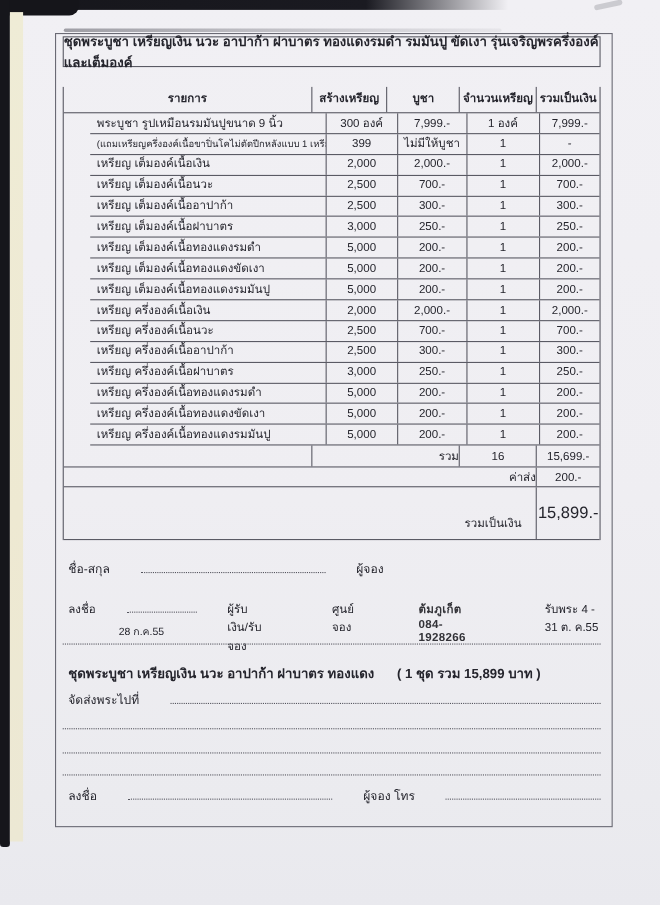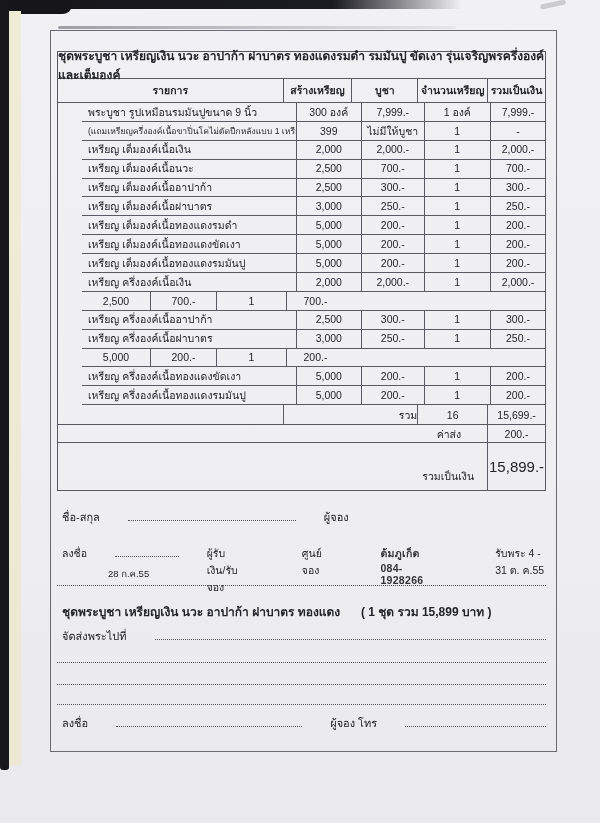--- a/index.html
+++ b/index.html
@@ -22,21 +22,21 @@
   .streak{position:absolute;left:58px;top:26px;width:398px;height:3px;border-radius:2px;
     background:linear-gradient(90deg,rgba(45,45,56,.42),rgba(45,45,56,.05));}
   .smudge{position:absolute;left:540px;top:2px;width:26px;height:5px;border-radius:3px;
     background:rgba(90,90,100,.25);transform:rotate(-12deg);}
 
   :root{
     --line:#5a5a64;--ink:#24242c;
   }
   .form-box{position:absolute;left:50px;top:30px;width:507px;height:722px;
     border:1px solid #6a6a74;box-sizing:border-box;}
-  .title-box{position:absolute;left:57px;top:51px;width:489px;height:28px;box-sizing:border-box;
+  .title-box{position:absolute;left:57px;top:33px;width:489px;height:28px;box-sizing:border-box;
     border:1px solid var(--line);display:flex;align-items:center;justify-content:center;
     font-size:12px;font-weight:bold;color:var(--ink);}
   
   .tbl{position:absolute;left:57px;top:79px;width:489px;box-sizing:border-box;
     border-left:1px solid var(--line);border-right:1px solid var(--line);color:var(--ink);}
   .trow{display:flex;border-bottom:1px solid var(--line);box-sizing:border-box;align-items:stretch;}
   .c{box-sizing:border-box;display:flex;align-items:center;justify-content:center;
     font-size:10.5px;line-height:1;overflow:hidden;white-space:nowrap;}
   .bdr{border-right:1px solid var(--line);}
   .c-item{width:226px;justify-content:flex-start;padding-left:6px;}
@@ -44,21 +44,21 @@
   .c-price{width:66px;}
   .c-qty{width:70px;}
   .c-total{width:57px;}
   .head .c{font-weight:bold;font-size:10.5px;}
   .head{height:24px;}
   .item-row{height:18.9px;margin-left:24px;}
   .c.small{font-size:8.6px;}
   .sum-row{height:20px;}
   .c-sumspan{width:135px;justify-content:flex-end;}
   .ship-row{height:18px;}
-  .c-span4{width:431px;justify-content:flex-end;padding-right:26px;}
+  .c-span4{width:431px;justify-content:flex-end;}
   .grand-row{height:48px;}
   .grand-row .c-span4{align-items:flex-end;padding-bottom:9px;padding-right:13px;}
   .grand-row .c-total{font-size:15px;}
   
   .flexline{position:absolute;display:flex;align-items:baseline;color:var(--ink);font-size:11px;gap:28px;}
   .dots{border-bottom:1px dotted #55555e;height:0.85em;}
   .sep{position:absolute;border-bottom:1px dotted #55555e;}
   .shop{font-weight:bold;letter-spacing:.3px;color:#333338;}
   .note{position:absolute;font-size:9.5px;color:var(--ink);}
   .bold-sum{position:absolute;left:62px;top:602px;font-size:12px;font-weight:bold;color:var(--ink);}
@@ -164,20 +164,21 @@
 
   <div class="trow item-row">
     <div class="c c-item bdr">เหรียญ ครึ่งองค์เนื้อเงิน</div>
     <div class="c c-made bdr">2,000</div>
     <div class="c c-price bdr">2,000.-</div>
     <div class="c c-qty bdr">1</div>
     <div class="c c-total">2,000.-</div>
   </div>
 
   <div class="trow item-row">
+    <div class="c c-item bdr">เหรียญ ครึ่งองค์เนื้อนวะ</div>
     <div class="c c-made bdr">2,500</div>
     <div class="c c-price bdr">700.-</div>
     <div class="c c-qty bdr">1</div>
     <div class="c c-total">700.-</div>
   </div>
 
   <div class="trow item-row">
     <div class="c c-item bdr">เหรียญ ครึ่งองค์เนื้ออาปาก้า</div>
     <div class="c c-made bdr">2,500</div>
     <div class="c c-price bdr">300.-</div>
@@ -187,20 +188,21 @@
 
   <div class="trow item-row">
     <div class="c c-item bdr">เหรียญ ครึ่งองค์เนื้อฝาบาตร</div>
     <div class="c c-made bdr">3,000</div>
     <div class="c c-price bdr">250.-</div>
     <div class="c c-qty bdr">1</div>
     <div class="c c-total">250.-</div>
   </div>
 
   <div class="trow item-row">
+    <div class="c c-item bdr">เหรียญ ครึ่งองค์เนื้อทองแดงรมดำ</div>
     <div class="c c-made bdr">5,000</div>
     <div class="c c-price bdr">200.-</div>
     <div class="c c-qty bdr">1</div>
     <div class="c c-total">200.-</div>
   </div>
 
   <div class="trow item-row">
     <div class="c c-item bdr">เหรียญ ครึ่งองค์เนื้อทองแดงขัดเงา</div>
     <div class="c c-made bdr">5,000</div>
     <div class="c c-price bdr">200.-</div>

